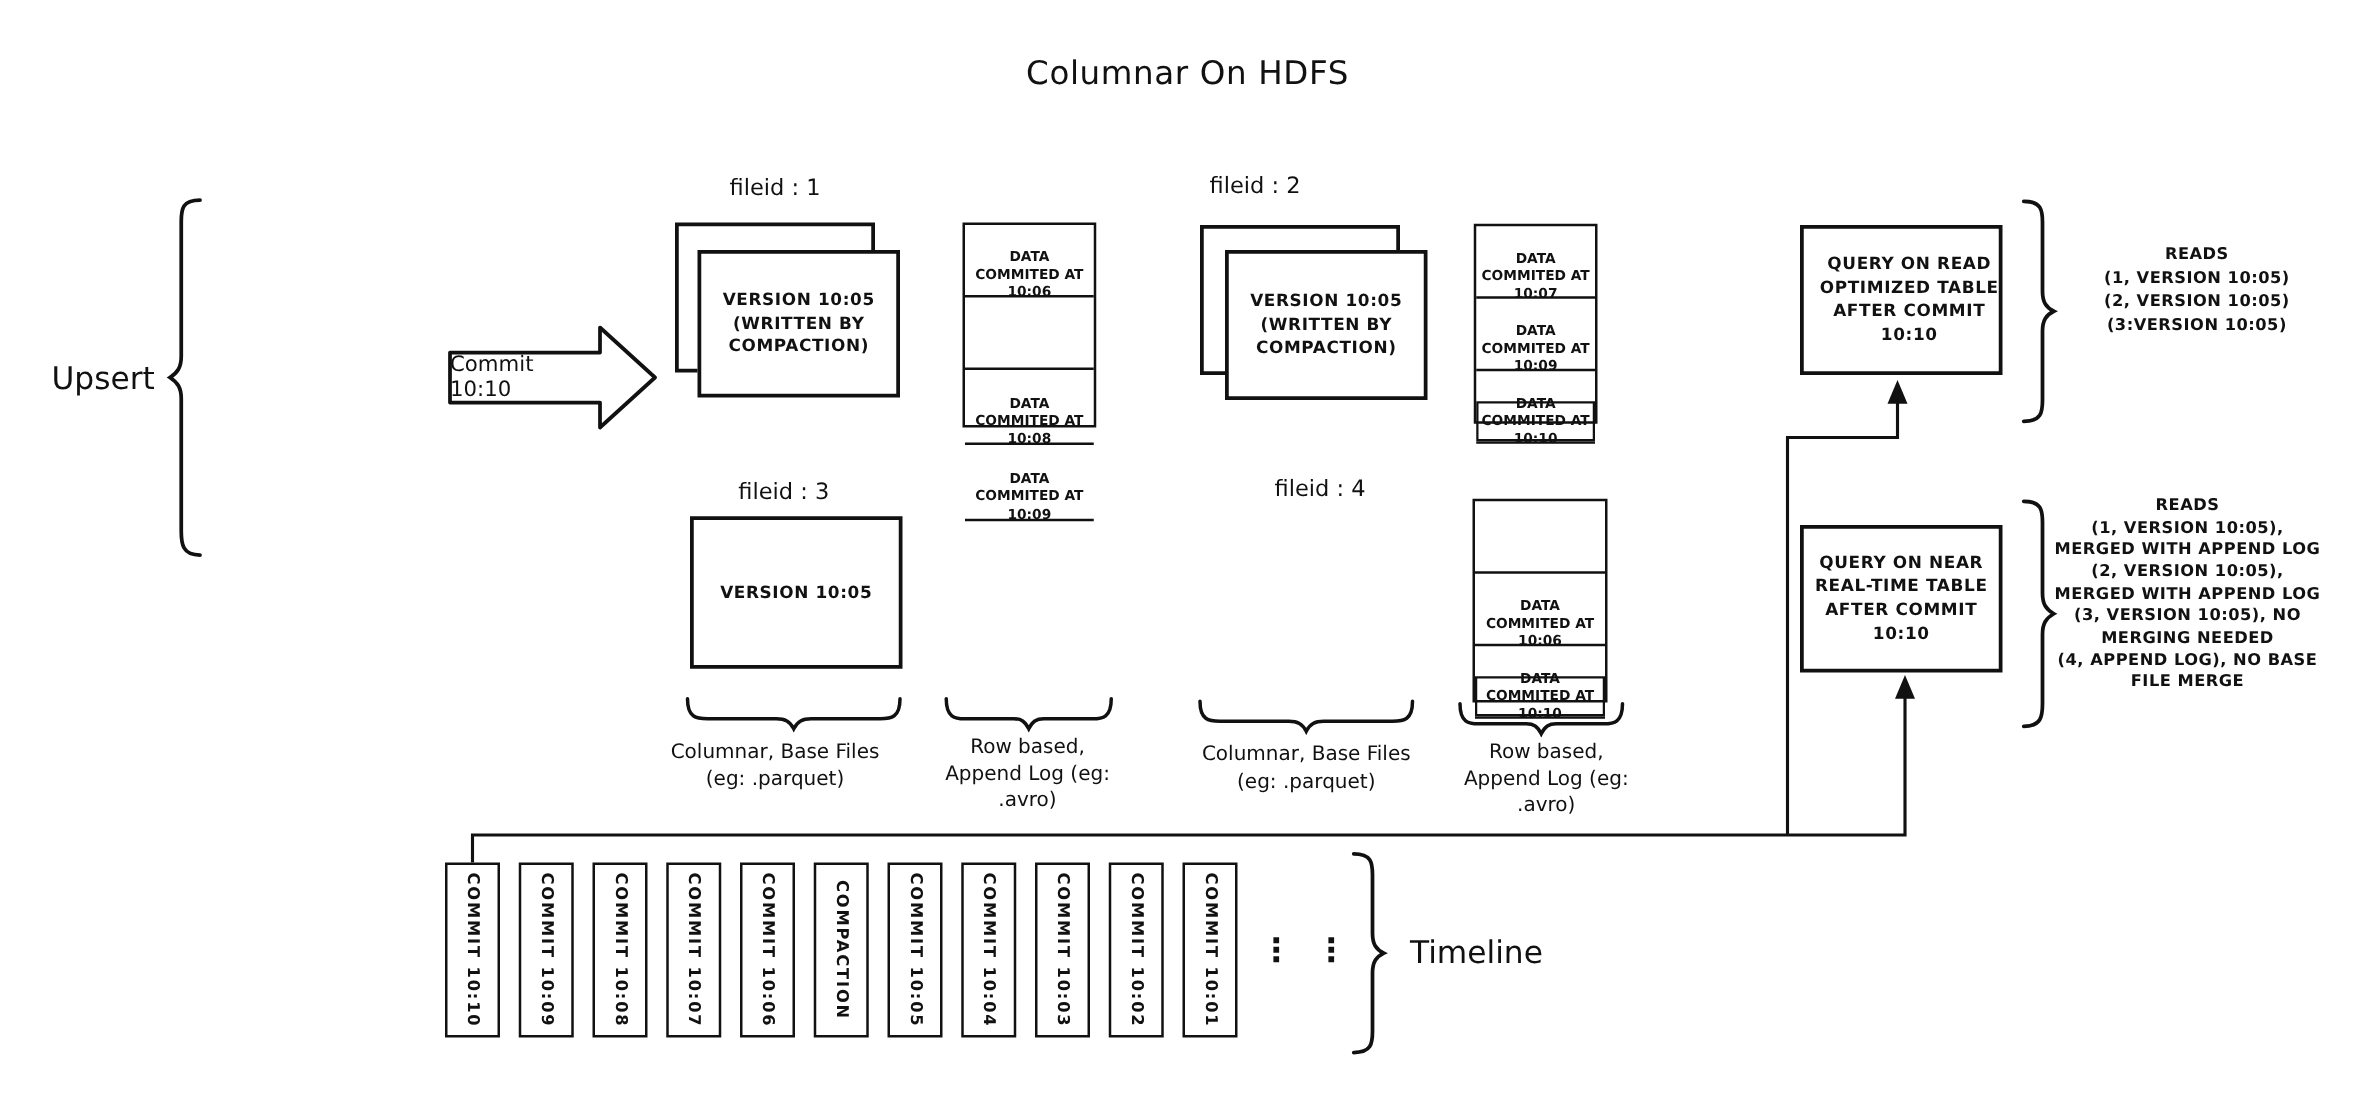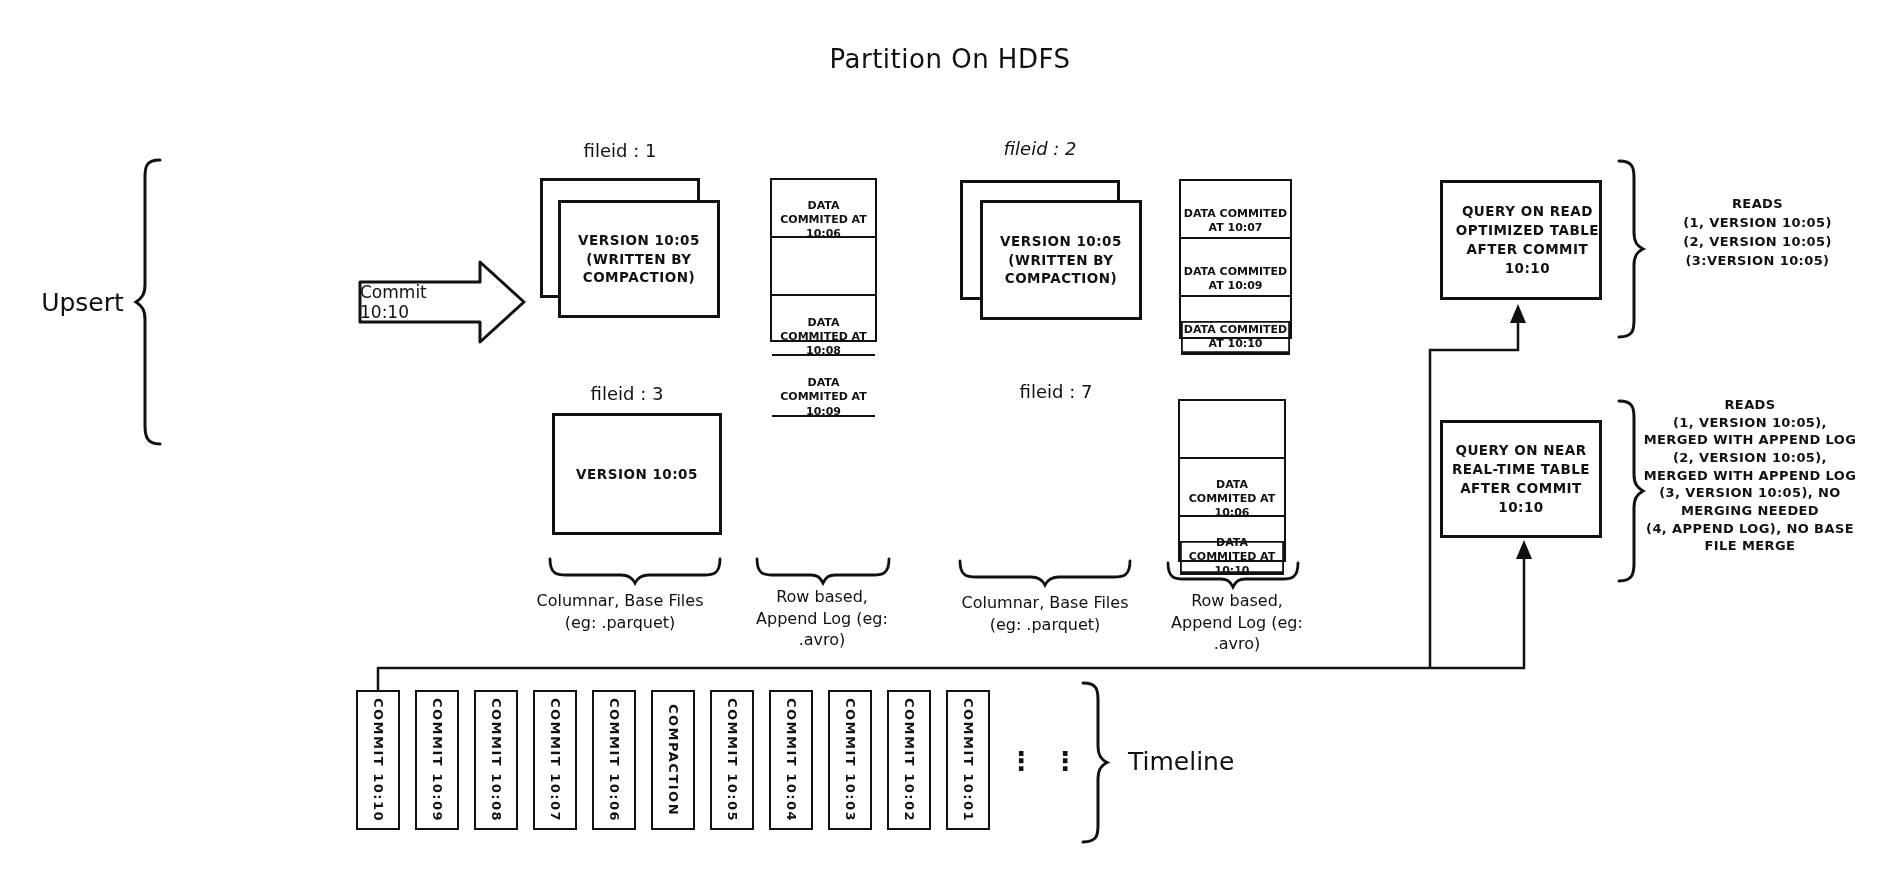--- a/index.html
+++ b/index.html
@@ -40,21 +40,21 @@
 
 <div class="canvas">
 
   <svg class="overlay" width="1900" height="880">
     <path d="M 378 691 L 378 668 L 1524 668 L 1524 557" fill="none" stroke="#111" stroke-width="2.5"></path>
     <polygon points="1516,559 1532,559 1524,540" fill="#111"></polygon>
     <path d="M 1430 668 L 1430 350 L 1518 350 L 1518 321" fill="none" stroke="#111" stroke-width="2.5"></path>
     <polygon points="1510,323 1526,323 1518,304" fill="#111"></polygon>
   </svg>
 
-  <div class="title">Partition On HDFS</div>
+  <div class="title">Columnar On HDFS</div>
 
   <div class="abs bigword" style="left:30px;top:288px;width:105px;text-align:center;">Upsert</div>
   <svg class="brace" style="left:133px;top:157px;" width="32" height="290">
     <path d="M 27 3 C 13 3, 12 10, 12 20 L 12 128 C 12 137, 9 141, 3 145 C 9 149, 12 153, 12 162 L 12 268 C 12 278, 13 287, 27 287" fill="none" stroke="#111" stroke-width="3" stroke-linecap="round"></path>
   </svg>
 
   <svg class="abs" style="left:356px;top:258px;" width="174" height="90">
     <polygon points="4,24 124,24 124,4 168,44 124,84 124,64 4,64" fill="#fff" stroke="#111" stroke-width="3" stroke-linejoin="round"></polygon>
   </svg>
   <div class="arrowlabel" style="left:360px;top:283px;width:120px;height:38px;">Commit 10:10</div>
@@ -68,41 +68,41 @@
   </div>
 
   <div class="logcol" style="left:770px;top:178px;width:107px;height:164px;">
     <div class="lrow" style="height:34px;">DATA COMMITED AT 10:06</div>
     <div class="lrow" style="height:9px;"></div>
     <div class="lrow" style="height:36px;">DATA COMMITED AT 10:08</div>
     <div class="lrow" style="height:37px;">DATA COMMITED AT 10:09</div>
     <div class="lrow last"></div>
   </div>
 
-  <div class="abs hand" style="left:980px;top:138px;width:120px;font-style:italic;">fileid : 2</div>
+  <div class="abs hand" style="left:944px;top:138px;width:120px;">fileid : 2</div>
   <div class="backbox" style="left:960px;top:180px;width:160px;height:120px;"></div>
   <div class="box" style="left:980px;top:200px;width:162px;height:120px;">
     <span class="caps preline">VERSION 10:05
 (WRITTEN BY
 COMPACTION)</span>
   </div>
 
-  <div class="logcol" style="left:1179px;top:179px;width:113px;height:160px;">
+  <div class="logcol" style="left:1179px;top:179px;width:99px;height:160px;">
     <div class="lrow" style="height:33px;">DATA COMMITED AT 10:07</div>
     <div class="lrow" style="height:33px;">DATA COMMITED AT 10:09</div>
     <div class="lrow thick" style="height:34px;">DATA COMMITED AT 10:10</div>
     <div class="lrow last"></div>
   </div>
 
   <div class="abs hand" style="left:567px;top:383px;width:120px;">fileid : 3</div>
   <div class="box" style="left:552px;top:413px;width:170px;height:122px;">
     <span class="caps preline">VERSION 10:05</span>
   </div>
 
-  <div class="abs hand" style="left:996px;top:381px;width:120px;">fileid : 7</div>
+  <div class="abs hand" style="left:996px;top:381px;width:120px;">fileid : 4</div>
 
   <div class="logcol" style="left:1178px;top:399px;width:108px;height:163px;">
     <div class="lrow" style="height:8px;"></div>
     <div class="lrow" style="height:31px;">DATA COMMITED AT 10:06</div>
     <div class="lrow thick" style="height:34px;">DATA COMMITED AT 10:10</div>
     <div class="lrow last"></div>
   </div>
 
   <svg class="brace" style="left:548px;top:556px;" width="174" height="30">
     <path d="M 2 3 C 2 18, 9 19, 18 19 L 73 19 C 80 19, 84 21, 87 27 C 90 21, 94 19, 101 19 L 156 19 C 165 19, 172 18, 172 3" fill="none" stroke="#111" stroke-width="2.8" stroke-linecap="round"></path>

